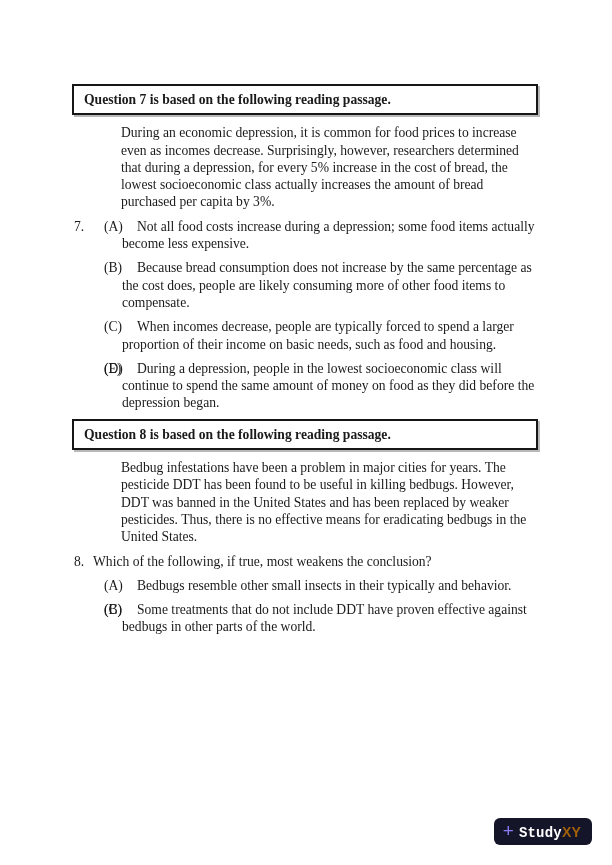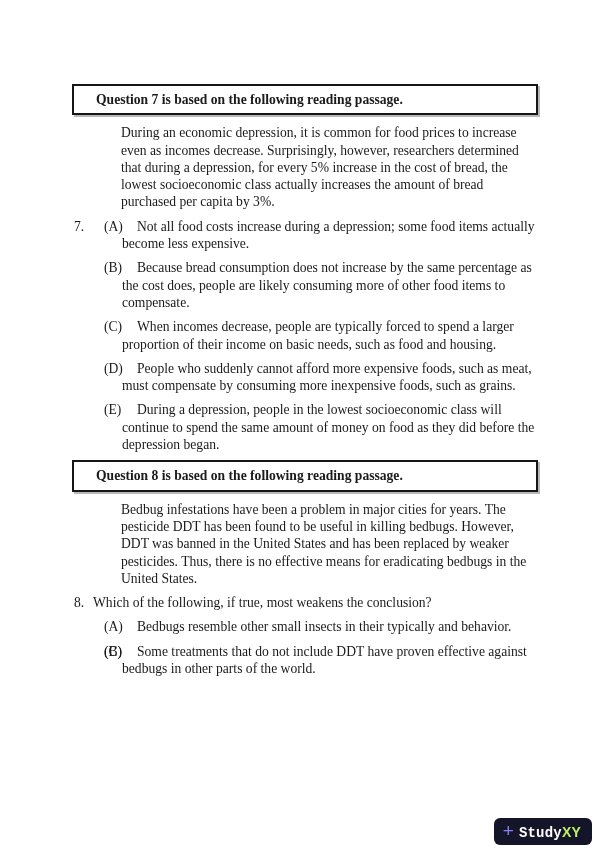--- a/index.html
+++ b/index.html
@@ -22,21 +22,21 @@
     left: 72px;
     width: 466px;
     padding-top: 84px;
     font-size: 13.6px;
     line-height: 17.3px;
   }
   .qbox {
     box-sizing: border-box;
     border: 2px solid #161616;
     box-shadow: 2px 2px 0 rgba(0,0,0,0.28);
-    padding: 5px 8px 5px 22px;
+    padding: 5px 8px 5px 10px;
     font-weight: bold;
     font-size: 13.6px;
     margin-bottom: 9px;
     background: #ffffff;
   }
   .passage {
     margin: 0 2px 7px 49px;
   }
   .question {
     position: relative;
@@ -84,21 +84,21 @@
     transform: translateY(-1px);
   }
   .logo-main {
     color: #ffffff;
     font-weight: bold;
     font-size: 14px;
     letter-spacing: 0.2px;
     font-family: Liberation Mono, monospace;
   }
   .logo-accent {
-    color: #bef264;
+    color: #a16207;
     font-weight: bold;
     font-size: 14px;
     letter-spacing: 0.2px;
   }
 </style>
 </head>
 <body>
 
 <div class="content">
 
@@ -113,21 +113,21 @@
   <div class="option">
     <span class="opt-label">(A)</span><span>Not all food costs increase during a depression; some food items actually become less expensive.</span>
   </div>
   <div class="option">
     <span class="opt-label">(B)</span><span>Because bread consumption does not increase by the same percentage as the cost does, people are likely consuming more of other food items to compensate.</span>
   </div>
   <div class="option">
     <span class="opt-label">(C)</span><span>When incomes decrease, people are typically forced to spend a larger proportion of their income on basic needs, such as food and housing.</span>
   </div>
   <div class="option">
-    <span class="opt-label">(D)</span><span>People who suddenly cannot afford more expensive foods, such as meat, must compensate by consuming more inexpensive foods, such as grains.</span>
+    <span class="opt-label">(D)</span>
   </div>
   <div class="option">
     <span class="opt-label">(E)</span><span>During a depression, people in the lowest socioeconomic class will continue to spend the same amount of money on food as they did before the depression began.</span>
   </div>
 
   <div class="qbox">Question 8 is based on the following reading passage.</div>
 
   <div class="passage">Bedbug infestations have been a problem in major cities for years. The pesticide DDT has been found to be useful in killing bedbugs. However, DDT was banned in the United States and has been replaced by weaker pesticides. Thus, there is no effective means for eradicating bedbugs in the United States.</div>
 
   <div class="question">

